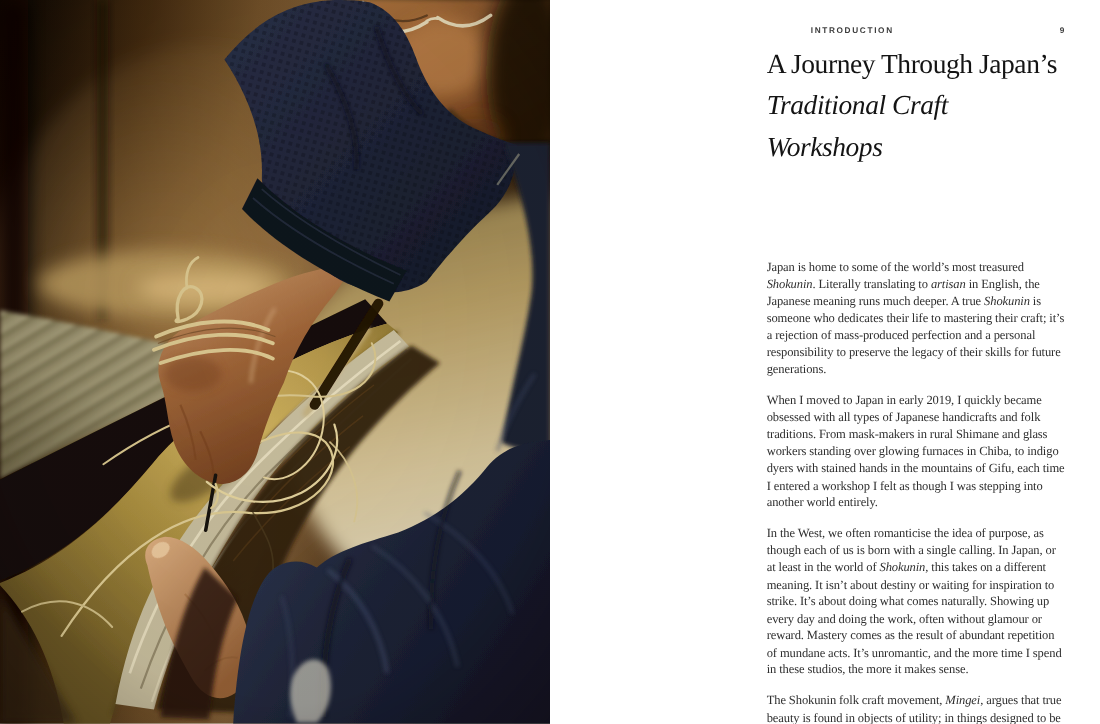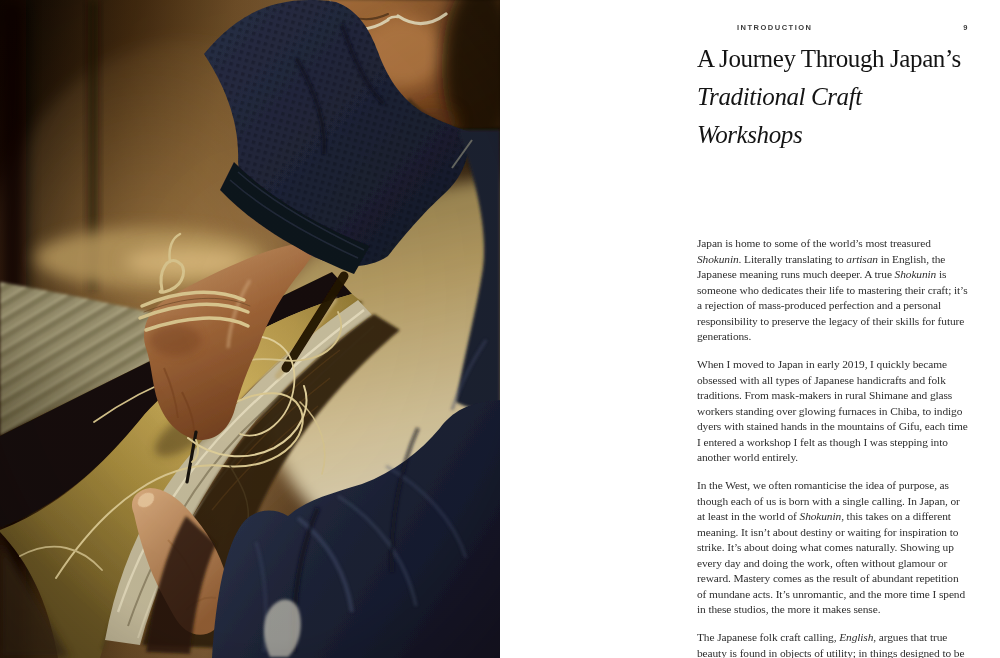--- a/index.html
+++ b/index.html
@@ -259,17 +259,17 @@
       <span class="section">INTRODUCTION</span>
       <span class="folio">9</span>
     </header>
 
     <h1 class="title"><span>A Journey Through Japan’s </span><i>Traditional Craft Workshops</i></h1>
 
     <div class="body-copy">
       <p><span>Japan is home to some of the world’s most treasured </span><i>Shokunin</i><span>. Literally translating to </span><i>artisan</i><span> in English, the Japanese meaning runs much deeper. A true </span><i>Shokunin</i><span> is someone who dedicates their life to mastering their craft; it’s a rejection of mass-produced perfection and a personal responsibility to preserve the legacy of their skills for future generations.</span></p>
       <p><span>When I moved to Japan in early 2019, I quickly became obsessed with all types of Japanese handicrafts and folk traditions. From mask-makers in rural Shimane and glass workers standing over glowing furnaces in Chiba, to indigo dyers with stained hands in the mountains of Gifu, each time I entered a workshop I felt as though I was stepping into another world entirely.</span></p>
       <p><span>In the West, we often romanticise the idea of purpose, as though each of us is born with a single calling. In Japan, or at least in the world of </span><i>Shokunin</i><span>, this takes on a different meaning. It isn’t about destiny or waiting for inspiration to strike. It’s about doing what comes naturally. Showing up every day and doing the work, often without glamour or reward. Mastery comes as the result of abundant repetition of mundane acts. It’s unromantic, and the more time I spend in these studios, the more it makes sense.</span></p>
-      <p><span>The Japanese folk craft calling, </span><i>English</i><span>, argues that true beauty is found in objects of utility; in things designed to be lived with. In this sense, many of the crafts I encounter on my journeys can also be described as </span></p>
+      <p><span>The Shokunin folk craft movement, </span><i>Mingei</i><span>, argues that true beauty is found in objects of utility; in things designed to be lived with. In this sense, many of the crafts I encounter on my journeys can also be described as </span></p>
     </div>
   </section>
 
 </div>
 
 </body></html>

